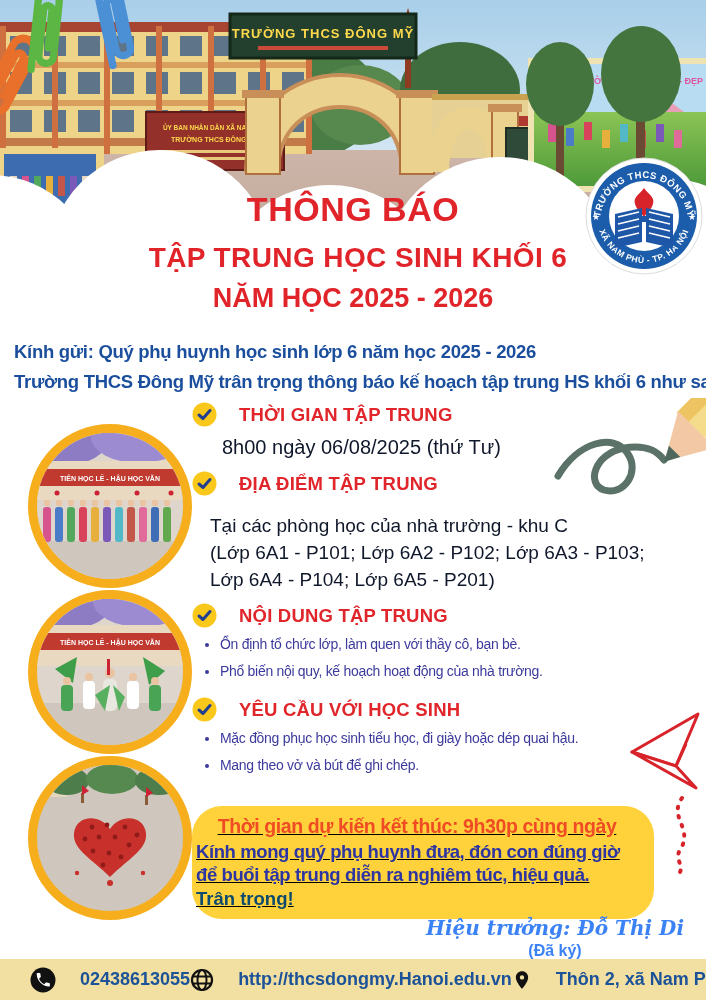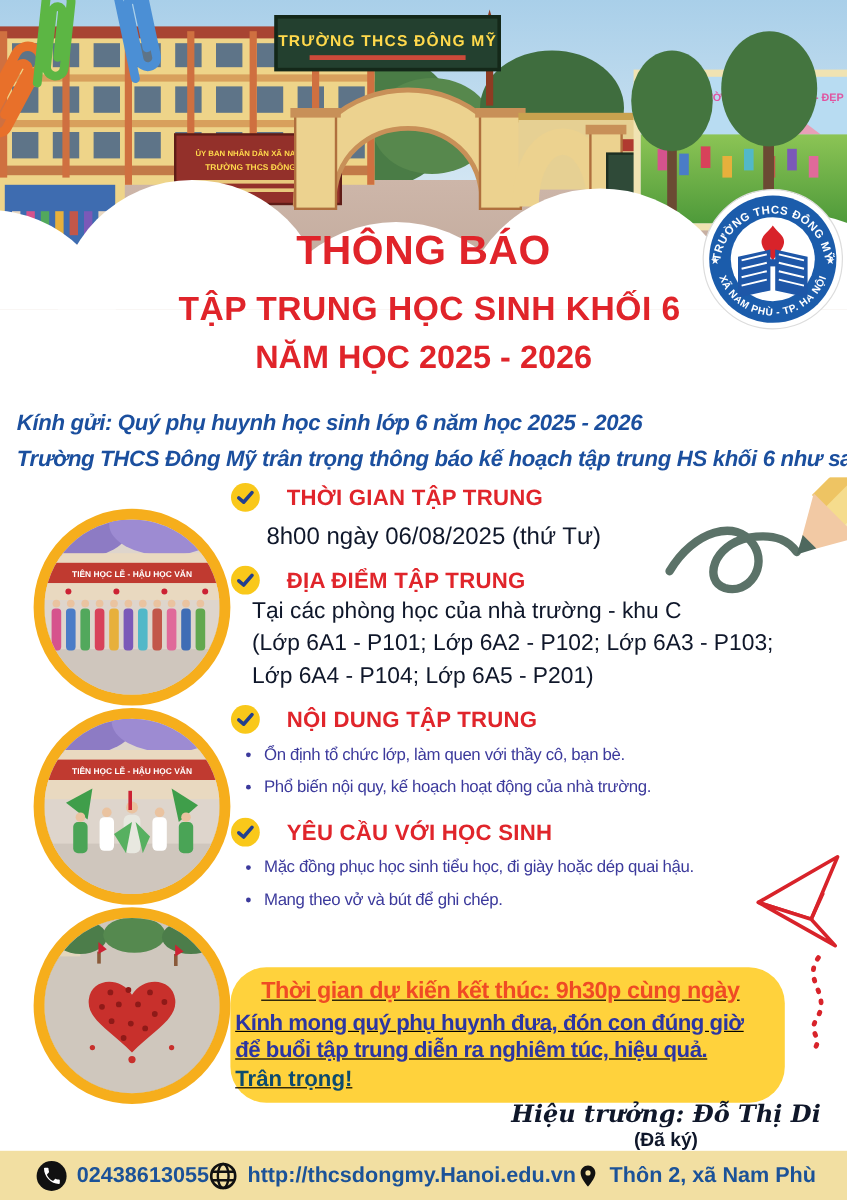--- a/index.html
+++ b/index.html
@@ -14,61 +14,61 @@
   .logo{position:absolute;left:584px;top:156px;width:120px;height:120px;}
 
   
   .title-block{position:absolute;left:0;top:190px;width:706px;text-align:center;color:#e0242a;font-weight:bold;}
   .t1{font-size:34px;letter-spacing:.5px;}
   .t2{font-size:28px;margin-top:13px;letter-spacing:.4px;padding-left:10px;}
   .t3{font-size:27px;margin-top:9px;}
 
   
   .greeting{position:absolute;left:14px;top:337px;width:692px;color:#1b4f9e;font-weight:bold;
-            font-size:18.5px;line-height:30px;letter-spacing:-0.3px;white-space:nowrap;font-style:italic;}
+            font-size:18.5px;line-height:30px;letter-spacing:-0.3px;white-space:nowrap;}
 
   
   .circle{position:absolute;left:28px;width:146px;height:146px;border:9px solid #f6ae1c;
           border-radius:50%;overflow:hidden;background:#ddd;box-shadow:0 0 0 1px #e89c00 inset;}
   .circle svg{display:block;}
   .c1{top:424px;} .c2{top:590px;} .c3{top:756px;}
 
   
   .content{position:absolute;left:192px;top:402px;width:514px;}
   .sec-header{display:flex;align-items:center;gap:22px;}
   .sec-title{color:#e0252b;font-weight:bold;font-size:18.5px;letter-spacing:.2px;}
   .sec-line{color:#0f172a;font-size:19px;line-height:27px;margin-left:30px;}
   .s1-line{margin-top:7px;font-size:20px;}
-  .s2-lines{margin-top:0;}
+  .s2-lines{margin-top:16px;}
   .mt10{margin-top:10px;} .mt12{margin-top:12px;}
   ul.bullets{margin:3px 0 0 0;padding-left:28px;color:#3c3a9c;font-size:14px;line-height:27px;letter-spacing:-0.3px;}
   ul.bullets li{margin:0;}
   li.wrap{max-width:450px;}
 
   
   .notice{position:absolute;left:192px;top:806px;width:442px;background:#ffd23c;border-radius:30px;
           padding:8px 16px 9px 4px;text-decoration:underline;}
   .notice-head{color:#ef4b24;font-weight:bold;font-size:19.5px;line-height:24px;text-align:center;letter-spacing:-0.4px;}
   .notice-body{color:#2c35a2;font-weight:bold;font-size:18.5px;line-height:23px;letter-spacing:-0.4px;margin-top:2px;}
   .notice-close{color:#0c4a6e;font-weight:bold;font-size:18.5px;line-height:23px;margin-top:1px;}
 
   
-  .signature{position:absolute;left:410px;top:916px;width:290px;text-align:center;color:#0f172a;}
+  .signature{position:absolute;left:410px;top:916px;width:290px;text-align:center;color:#3b82f6;}
   .sig-name{font-family:"DejaVu Serif",serif;font-style:italic;font-weight:bold;font-size:20px;}
   .sig-signed{font-weight:bold;font-size:16px;margin-top:2px;}
 
   
   .pencil{position:absolute;left:552px;top:398px;width:154px;height:210px;pointer-events:none;}
   .plane{position:absolute;left:628px;top:706px;width:78px;height:172px;pointer-events:none;}
 
   
   .footer{position:absolute;left:0;bottom:0;width:706px;height:41px;background:#f2dfa2;
           display:flex;align-items:center;justify-content:space-between;box-sizing:border-box;
           padding:0 26px 0 30px;color:#1b5298;font-weight:bold;font-size:18px;}
-  .f-item{display:flex;align-items:center;gap:8px;white-space:nowrap;}
+  .f-item{display:flex;align-items:center;gap:24px;white-space:nowrap;}
   .f-item svg{display:block;}
 </style>
 </head>
 <body>
 
 <div class="poster">
 
   <svg class="photo" viewBox="0 0 706 258">
     <defs>
       <linearGradient id="skyG" x1="0" y1="0" x2="0" y2="1">

